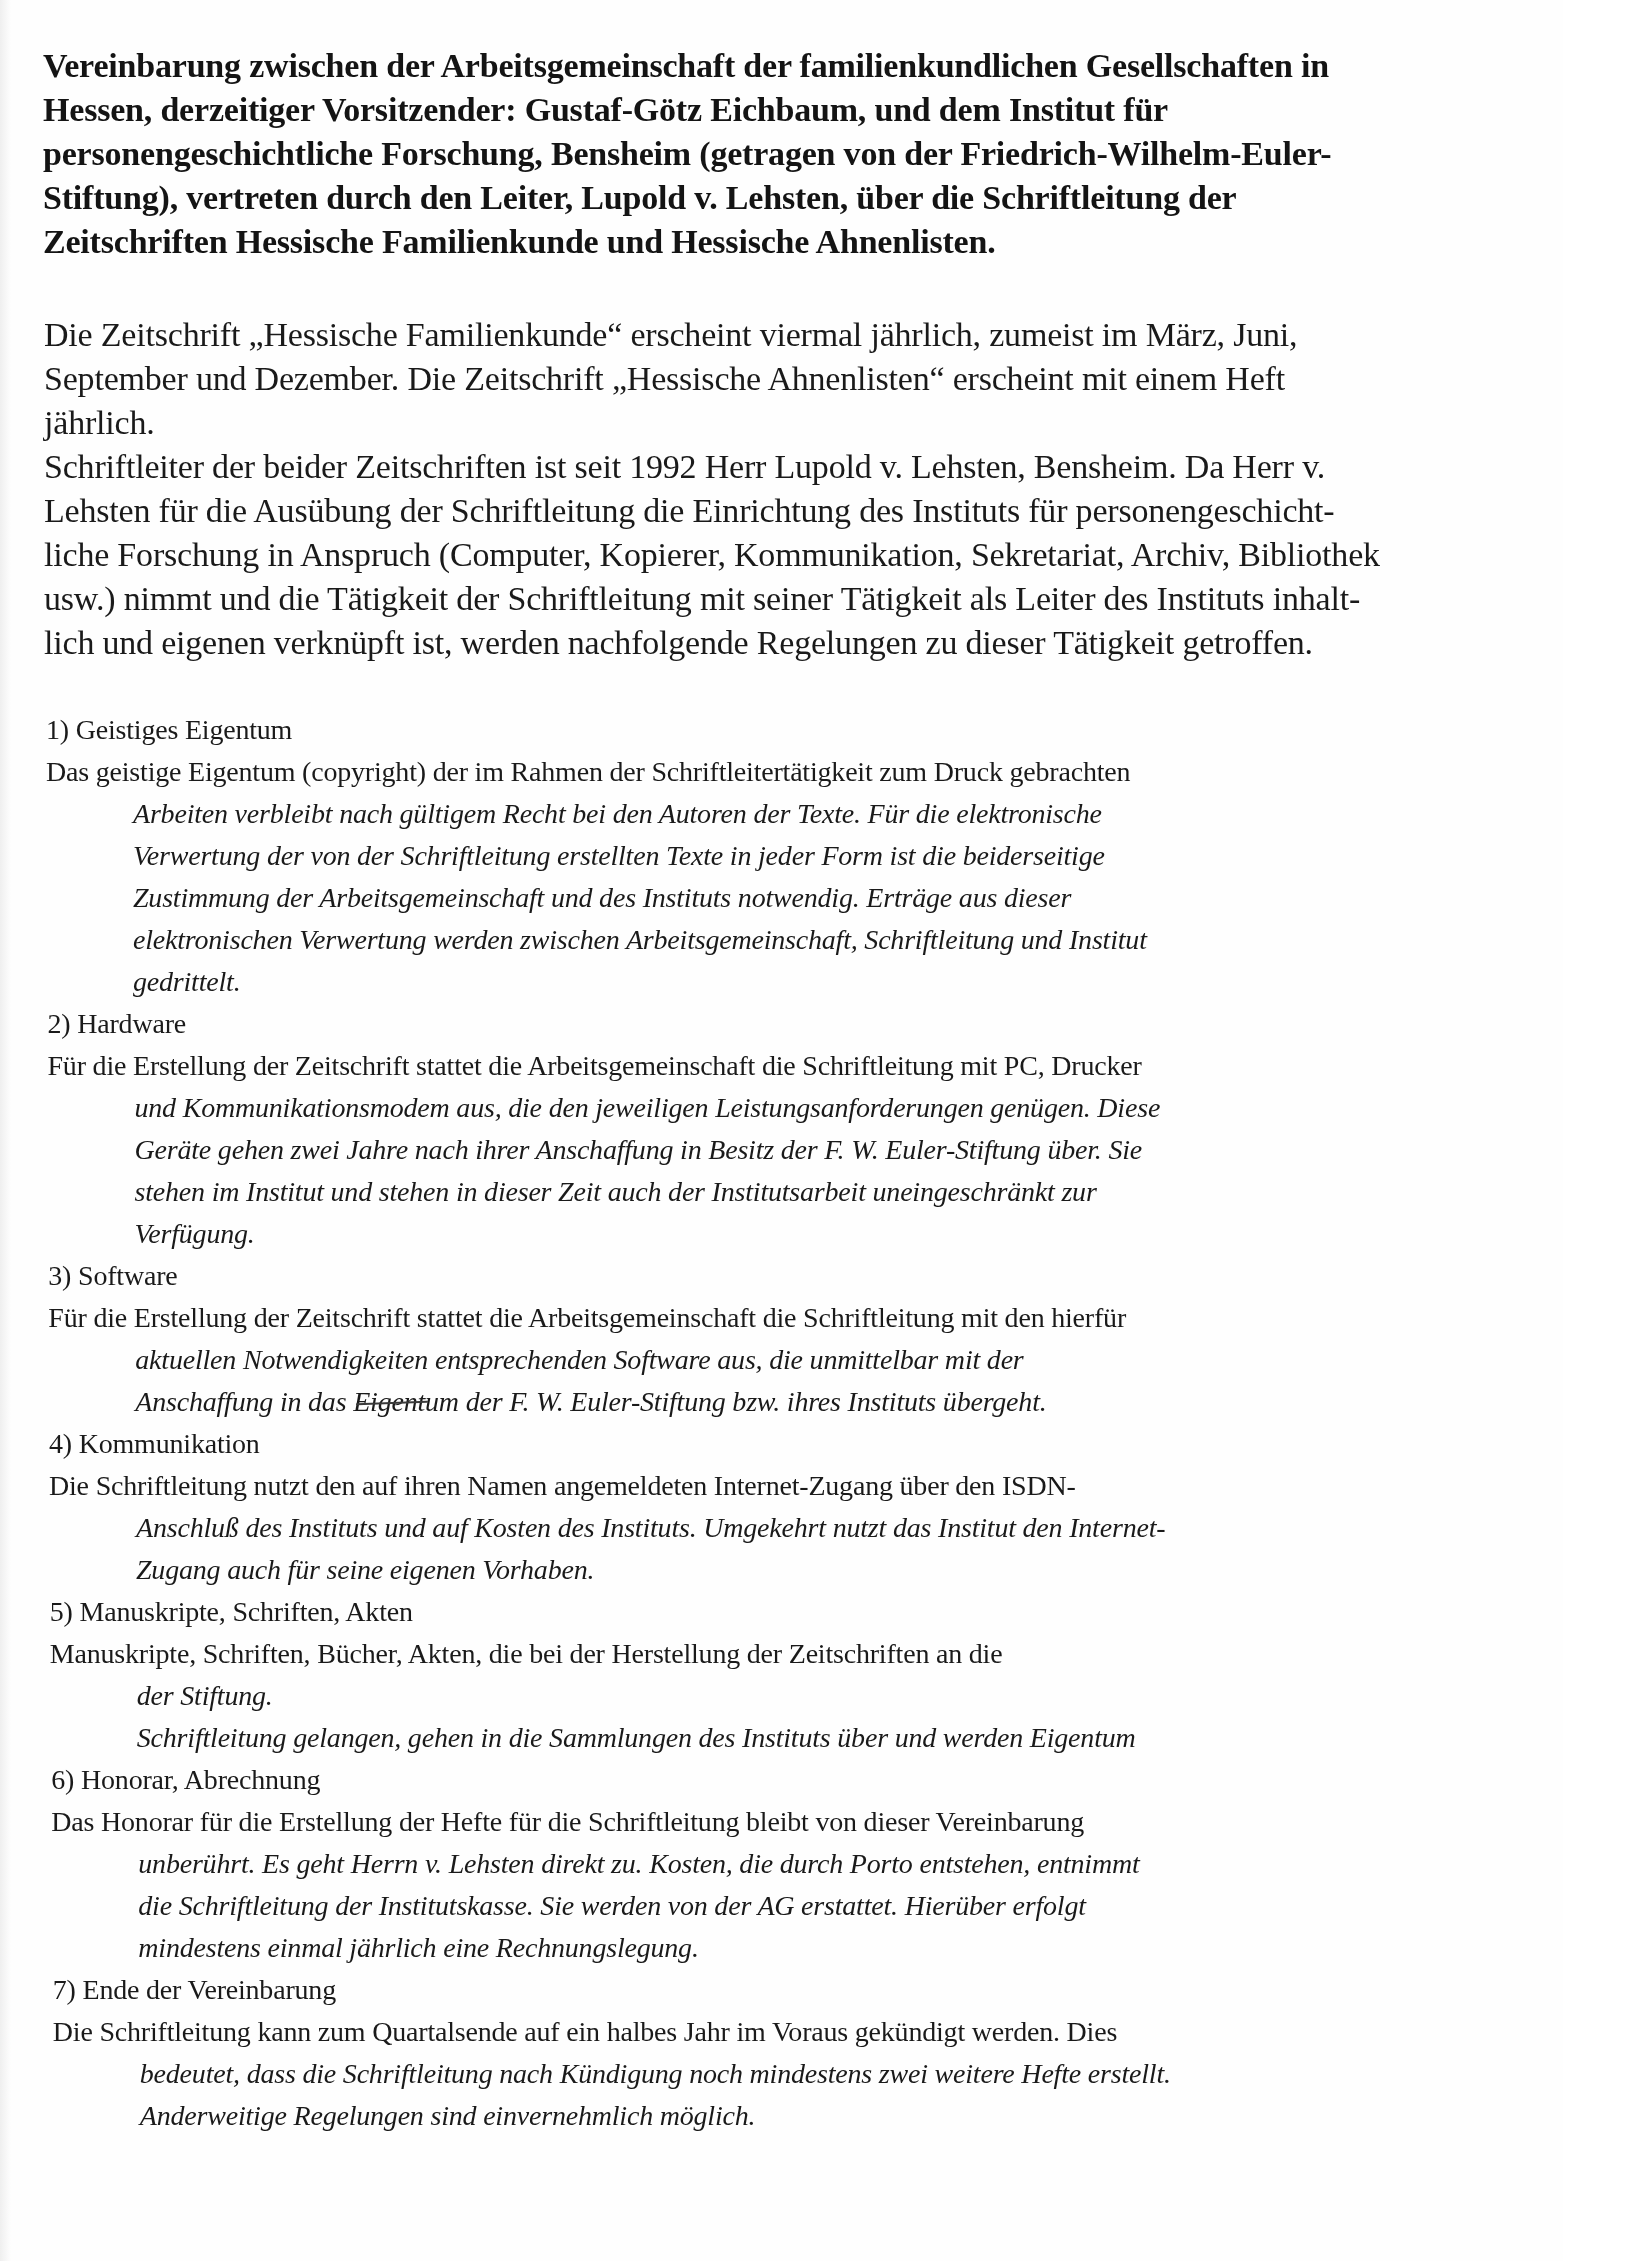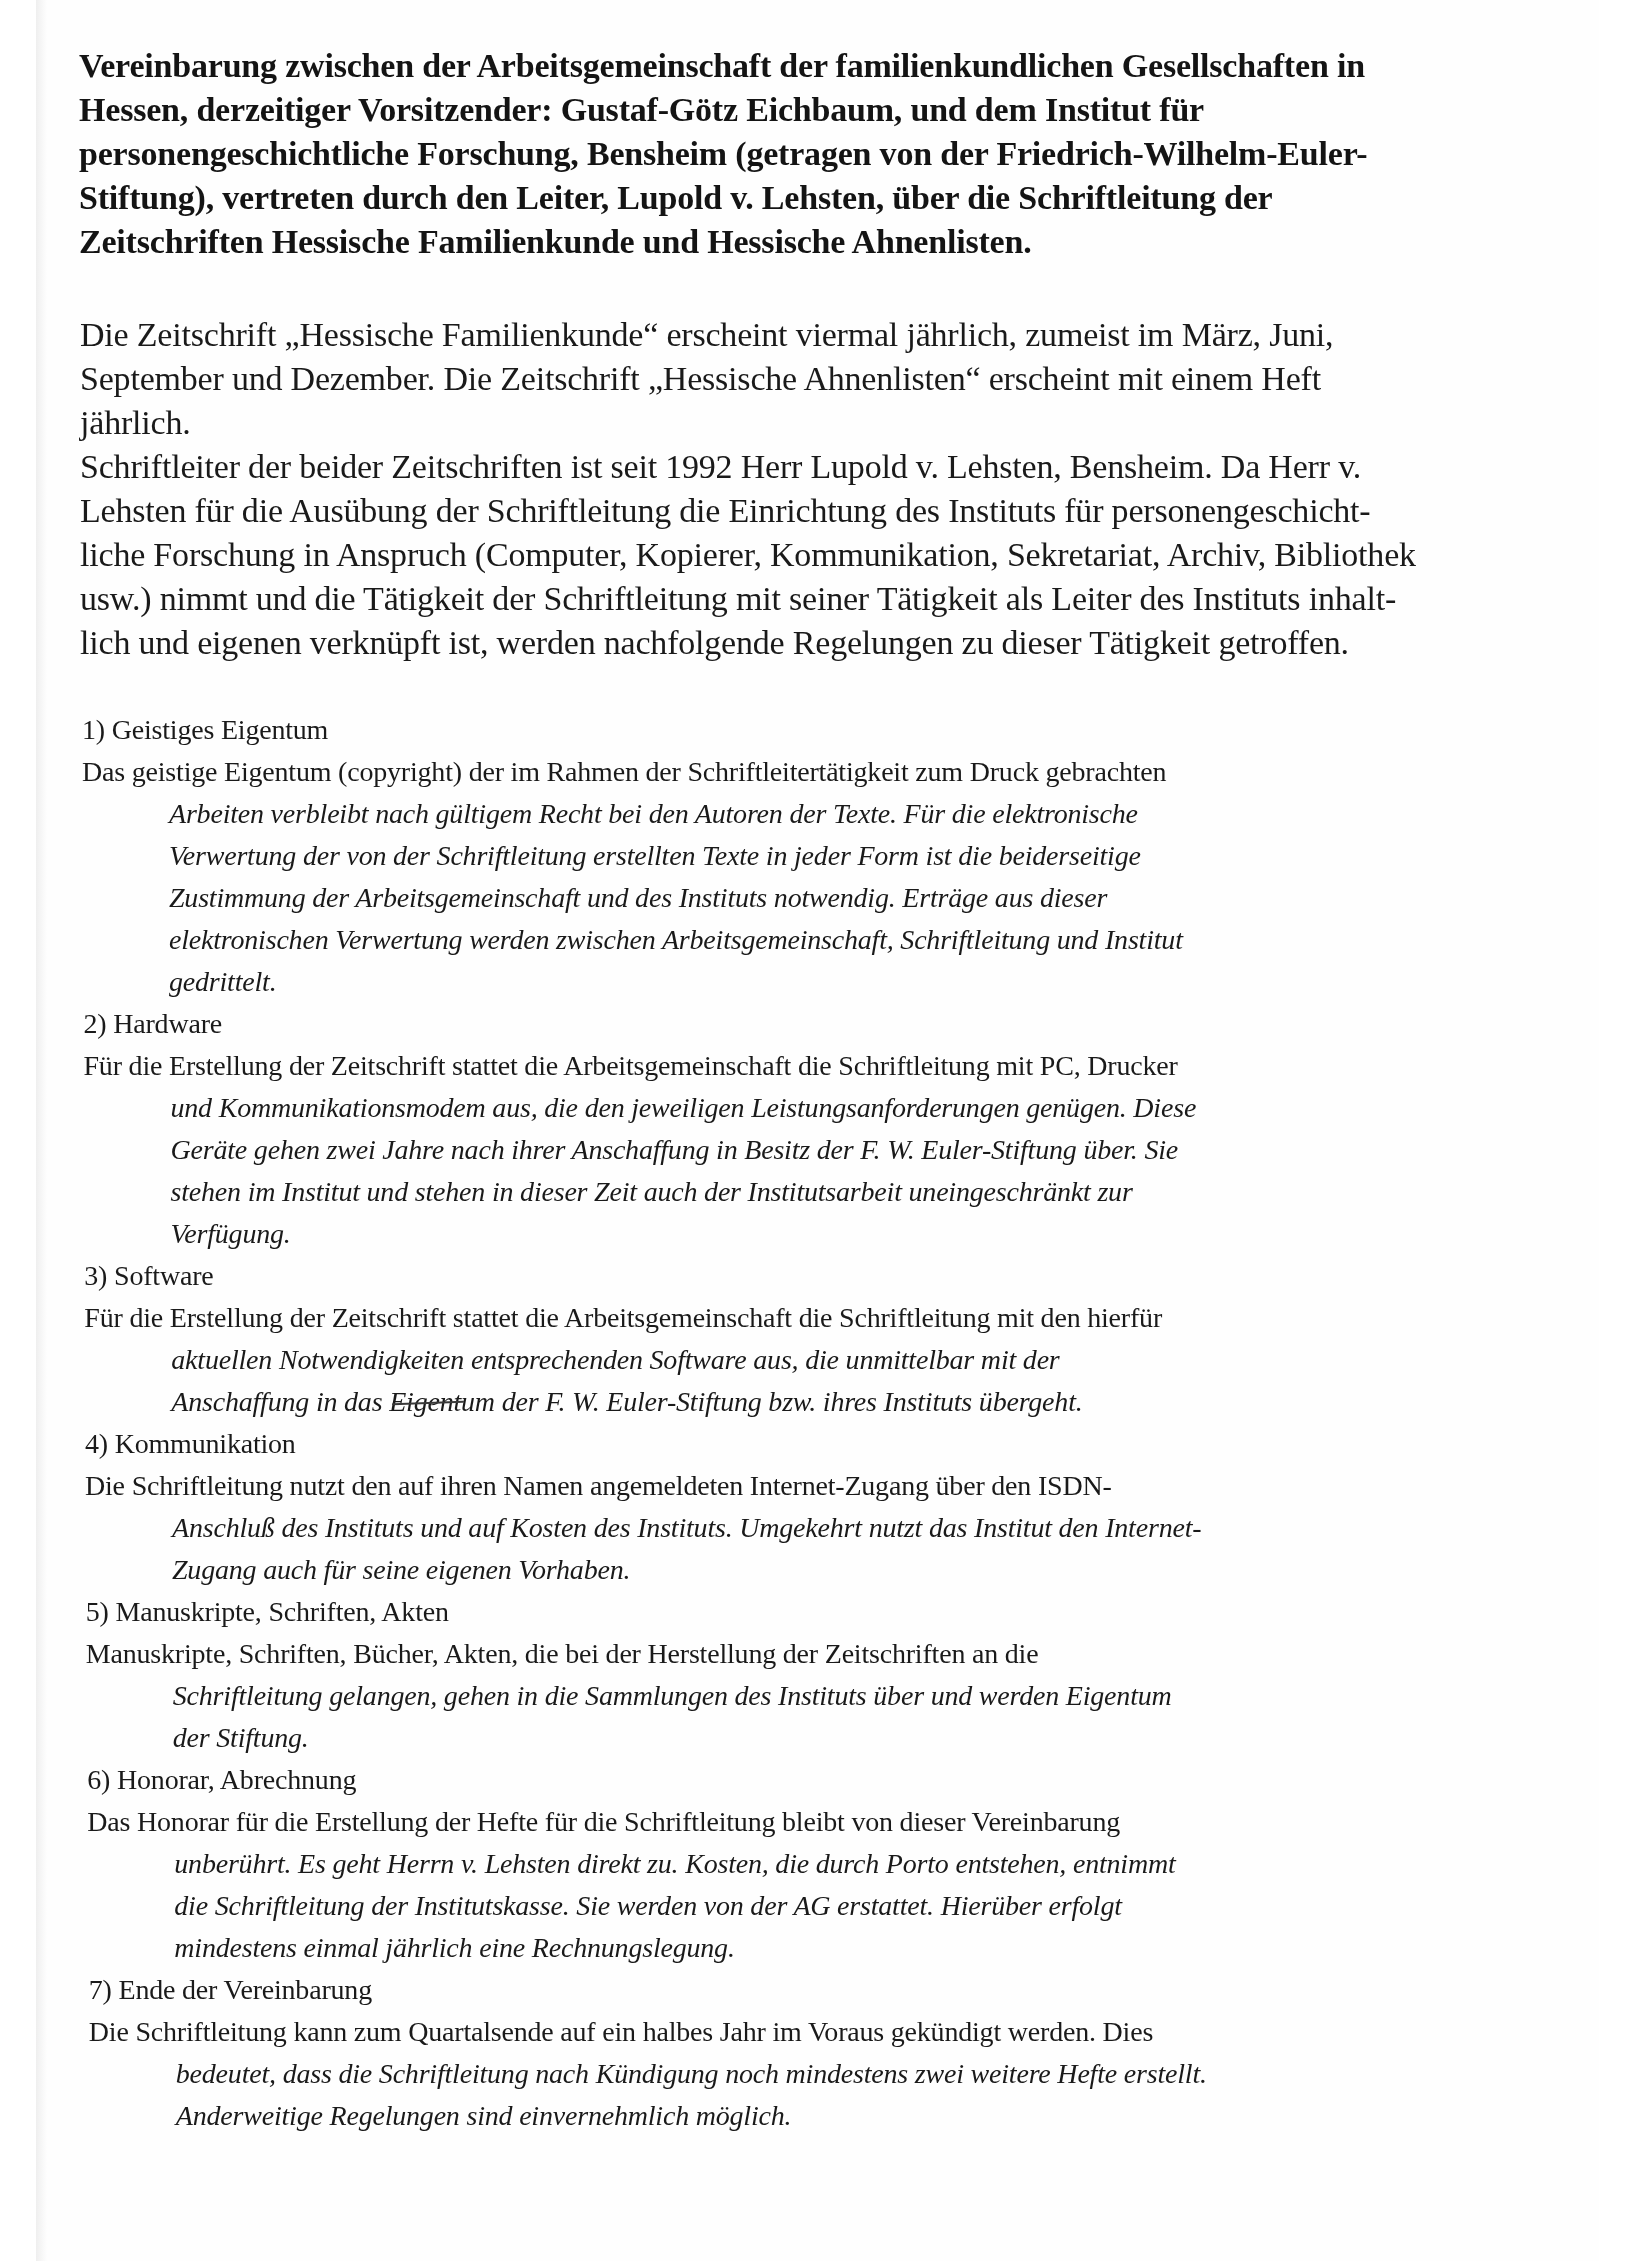--- a/index.html
+++ b/index.html
@@ -14,21 +14,20 @@
     overflow: hidden;
     font-family: "Liberation Serif", "DejaVu Serif", serif;
     color: #1a1a1a;
   }
   .page {
     position: absolute;
     left: 0; top: 0;
     width: 1563px;
     height: 2261px;
     background: #fefefe;
-    margin-left: 36px;
   }
   
   .scan-edge {
     position: absolute;
     left: 0; top: 0;
     width: 10.6px; height: 2261px;
     background: linear-gradient(to right, #efefef, rgba(255,255,255,0));
   }
   .heading {
     position: absolute;
@@ -151,22 +150,22 @@
     <div class="section s4">
       <span class="title">4) Kommunikation</span>
       <span class="first">Die Schriftleitung nutzt den auf ihren Namen angemeldeten Internet-Zugang über den ISDN-</span>
       <span class="cont">Anschluß des Instituts und auf Kosten des Instituts. Umgekehrt nutzt das Institut den Internet-</span>
       <span class="cont">Zugang auch für seine eigenen Vorhaben.</span>
     </div>
 
     <div class="section s5">
       <span class="title">5) Manuskripte, Schriften, Akten</span>
       <span class="first">Manuskripte, Schriften, Bücher, Akten, die bei der Herstellung der Zeitschriften an die</span>
+      <span class="cont">der Stiftung.</span>
       <span class="cont">Schriftleitung gelangen, gehen in die Sammlungen des Instituts über und werden Eigentum</span>
-      <span class="cont">der Stiftung.</span>
     </div>
 
     <div class="section s6">
       <span class="title">6) Honorar, Abrechnung</span>
       <span class="first">Das Honorar für die Erstellung der Hefte für die Schriftleitung bleibt von dieser Vereinbarung</span>
       <span class="cont">unberührt. Es geht Herrn v. Lehsten direkt zu. Kosten, die durch Porto entstehen, entnimmt</span>
       <span class="cont">die Schriftleitung der Institutskasse. Sie werden von der AG erstattet. Hierüber erfolgt</span>
       <span class="cont">mindestens einmal jährlich eine Rechnungslegung.</span>
     </div>
 

